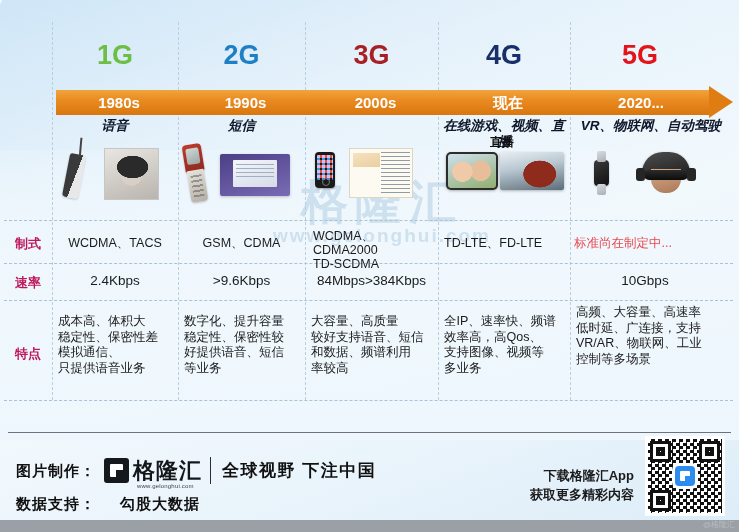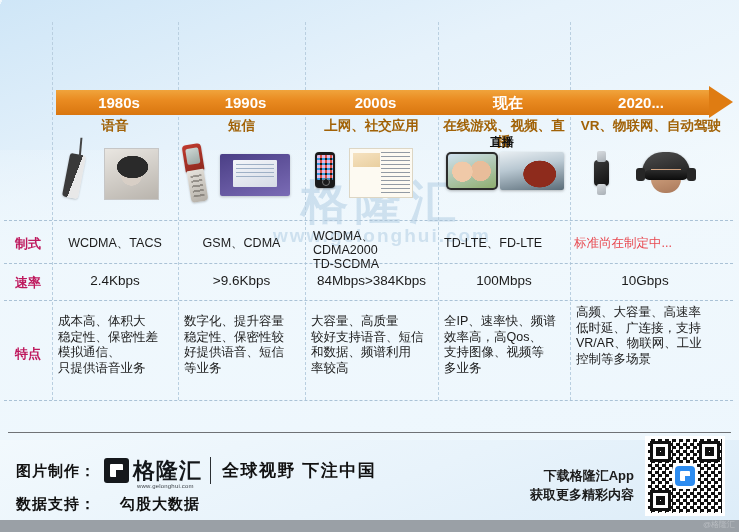--- a/index.html
+++ b/index.html
@@ -42,22 +42,22 @@
   .arrow-wrap{position:absolute;left:56px;top:90px;height:25px;right:6px;}
   .arrow-body{position:absolute;left:0;top:0;bottom:0;right:24px;
       background:linear-gradient(180deg,#f0a43c 0%,#e98a20 42%,#d9760f 100%);}
   .arrow-head{position:absolute;right:0;top:-4px;width:0;height:0;
       border-top:16.5px solid transparent;border-bottom:16.5px solid transparent;
       border-left:24px solid #df7c12;}
   .arrow-label{position:absolute;top:0;height:25px;line-height:25px;text-align:center;
       color:#fff;font-size:15px;font-weight:bold;}
 
   
-  .use{position:absolute;top:118px;text-align:center;color:#a16207;
-       font-size:13.5px;font-weight:bold;line-height:16px;}
+  .use{position:absolute;top:118px;text-align:center;color:#0f172a;
+       font-size:13.5px;font-weight:bold;line-height:16px;font-style:italic;}
 
   
   .art{position:absolute;top:140px;height:76px;}
 
   
   .brick{position:absolute;width:16px;height:44px;left:14px;top:14px;
       background:linear-gradient(100deg,#3a3a3a 0 55%,#e8e8e8 55% 100%);
       border-radius:3px;transform:rotate(11deg);
       box-shadow:0 1px 2px rgba(0,0,0,.22);}
   .brick:before{content:"";position:absolute;left:8px;top:-17px;width:1.5px;height:19px;
@@ -181,34 +181,40 @@
     <div class="wm-cn">格隆汇</div>
     <div class="wm-url">www.gelonghui.com</div>
   </div>
 
   <div class="col-rule" style="left:52px"></div>
   <div class="col-rule" style="left:178px"></div>
   <div class="col-rule" style="left:305px"></div>
   <div class="col-rule" style="left:438px"></div>
   <div class="col-rule" style="left:570px"></div>
 
+  <div class="gen-row">
+    <div class="gen" style="left: 52px; width: 126px; color: rgb(108, 190, 69);">1G</div>
+    <div class="gen" style="left: 178px; width: 127px; color: rgb(30, 127, 196);">2G</div>
+    <div class="gen" style="left: 305px; width: 133px; color: rgb(168, 31, 36);">3G</div>
+    <div class="gen" style="left: 438px; width: 132px; color: rgb(23, 48, 107);">4G</div>
+    <div class="gen" style="left: 570px; width: 140px; color: rgb(227, 21, 27);">5G</div>
+  </div>
 
   <div class="arrow-wrap">
     <div class="arrow-body"></div>
     <div class="arrow-head"></div>
     <div class="arrow-label" style="left:0px;width:126px">1980s</div>
     <div class="arrow-label" style="left:126px;width:127px">1990s</div>
     <div class="arrow-label" style="left:253px;width:133px">2000s</div>
     <div class="arrow-label" style="left:386px;width:132px">现在</div>
     <div class="arrow-label" style="left:518px;width:134px">2020...</div>
   </div>
 
   <div class="use" style="left:52px;width:126px">语音</div>
   <div class="use" style="left:178px;width:127px">短信</div>
-  <div class="use" style="left:305px;width:133px">上网、社交应用</div>
   <div class="use" style="left:440px;width:128px">在线游戏、视频、直播</div>
   <div class="use" style="left:568px;width:166px">VR、物联网、自动驾驶</div>
 
   <div class="art" style="left:52px;width:126px">
     <div class="brick"></div>
     <div class="photo ph-bw" style="left:52px;top:8px;width:53px;height:50px"></div>
   </div>
 
   <div class="art" style="left:178px;width:127px">
     <div class="flip">
@@ -260,21 +266,20 @@
   <div class="cell std" style="left:178px;width:127px;top:236px">GSM、CDMA</div>
   <div class="cell std" style="left:313px;width:125px;top:229px;text-align:left;white-space:pre-line">WCDMA、CDMA2000
 TD-SCDMA</div>
   <div class="cell std" style="left:444px;width:126px;top:236px;text-align:left">TD-LTE、FD-LTE</div>
   <div class="cell std" style="left:574px;width:160px;top:236px;text-align:left;color:#e8484f">标准尚在制定中...</div>
 
   <div class="rowlabel" style="top:274px">速率</div>
   <div class="cell rate" style="left:52px;width:126px;top:273px">2.4Kbps</div>
   <div class="cell rate" style="left:178px;width:127px;top:273px">&gt;9.6Kbps</div>
   <div class="cell rate" style="left:305px;width:133px;top:273px">84Mbps&gt;384Kbps</div>
-  <div class="cell rate" style="left:438px;width:132px;top:273px">100Mbps</div>
   <div class="cell rate" style="left:570px;width:150px;top:273px;font-weight:normal">10Gbps</div>
 
   <div class="rowlabel" style="top:345px">特点</div>
   <div class="cell feat" style="left:58px;width:124px;top:314px;white-space:pre-line">成本高、体积大
 稳定性、保密性差
 模拟通信、
 只提供语音业务</div>
   <div class="cell feat" style="left:184px;width:124px;top:314px;white-space:pre-line">数字化、提升容量
 稳定性、保密性较
 好提供语音、短信

